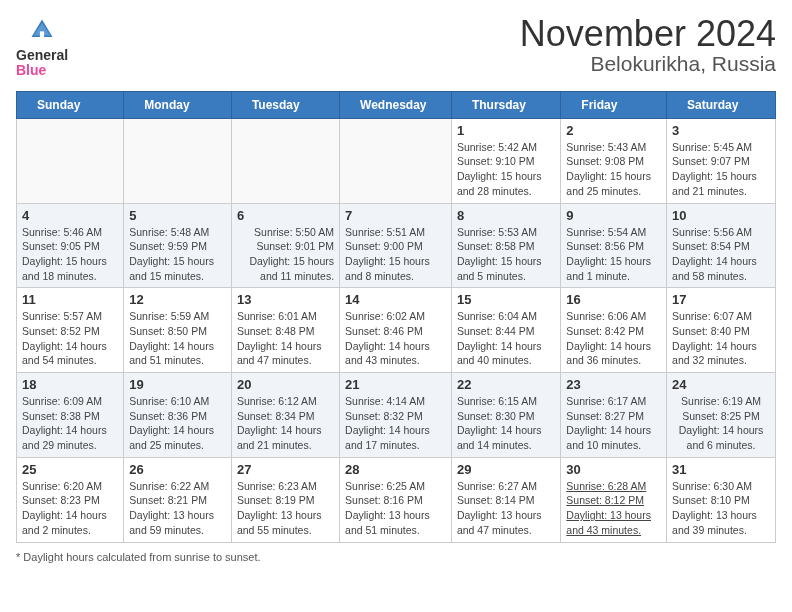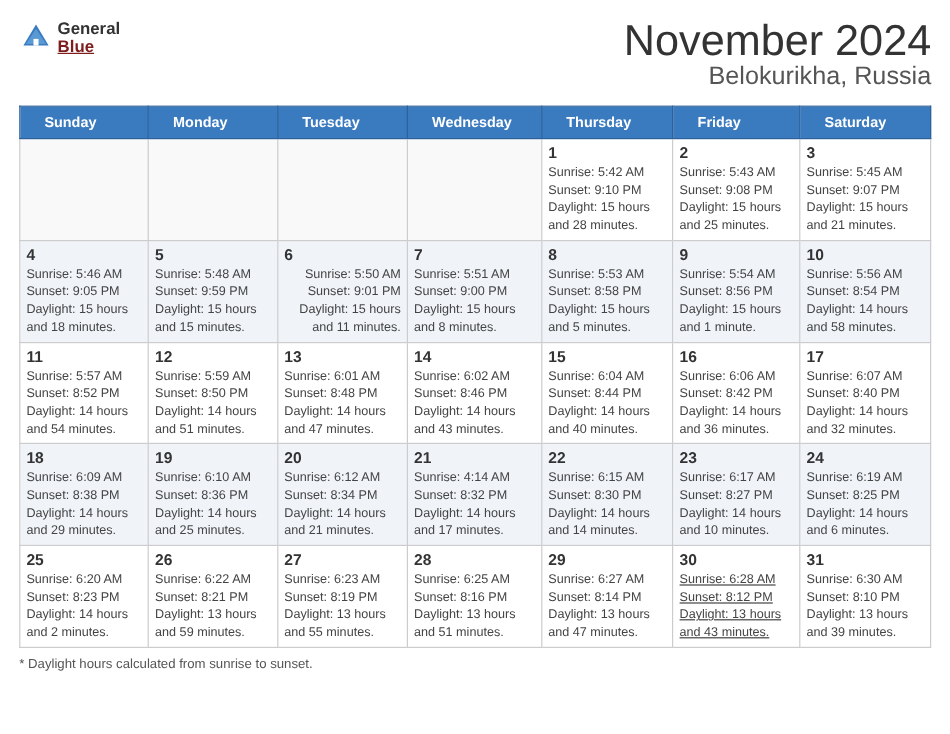--- a/index.html
+++ b/index.html
@@ -13,30 +13,31 @@
     .header {
       display: flex;
       justify-content: space-between;
       align-items: flex-start;
       margin-bottom: 12px;
     }
     .logo {
       display: flex;
       align-items: center;
       gap: 4px;
+      flex-direction: column;
     }
     .logo-text {
       display: flex;
       flex-direction: column;
       font-size: 14px;
       font-weight: bold;
       line-height: 1.1;
     }
     .logo-text span:first-child { color: #333; }
-    .logo-text span:last-child { color: #7f1d1d; text-decoration: underline; }
+    .logo-text span:last-child { color: #ec4899; }
     .logo-icon {
       width: 28px;
       height: 28px;
     }
     .title-block {
       text-align: right;
     }
     .title-block h1 {
       font-size: 36px;
       font-weight: 300;
@@ -294,21 +295,21 @@
         </td>
         <td>
           <div class="day-num">23</div>
           <div class="day-info" style="white-space: pre-line;">Sunrise: 6:17 AM
 Sunset: 8:27 PM
 Daylight: 14 hours
 and 10 minutes.</div>
         </td>
         <td>
           <div class="day-num">24</div>
-          <div class="day-info" style="white-space: pre-line;">Sunrise: 6:19 AM
+          <div class="day-info" style="white-space: pre-line; text-align: center;">Sunrise: 6:19 AM
 Sunset: 8:25 PM
 Daylight: 14 hours
 and 6 minutes.</div>
         </td>
       </tr>
       <tr>
         <td>
           <div class="day-num">25</div>
           <div class="day-info" style="white-space: pre-line;">Sunrise: 6:20 AM
 Sunset: 8:23 PM

